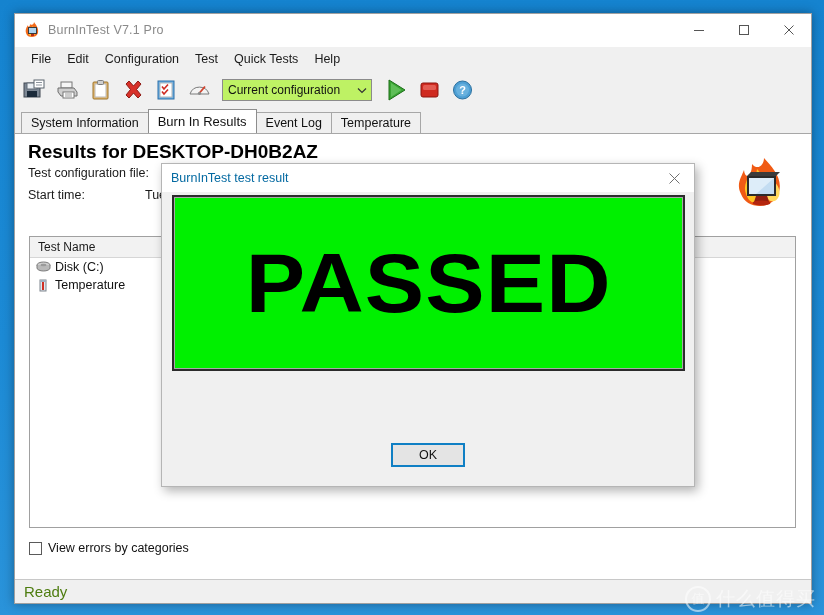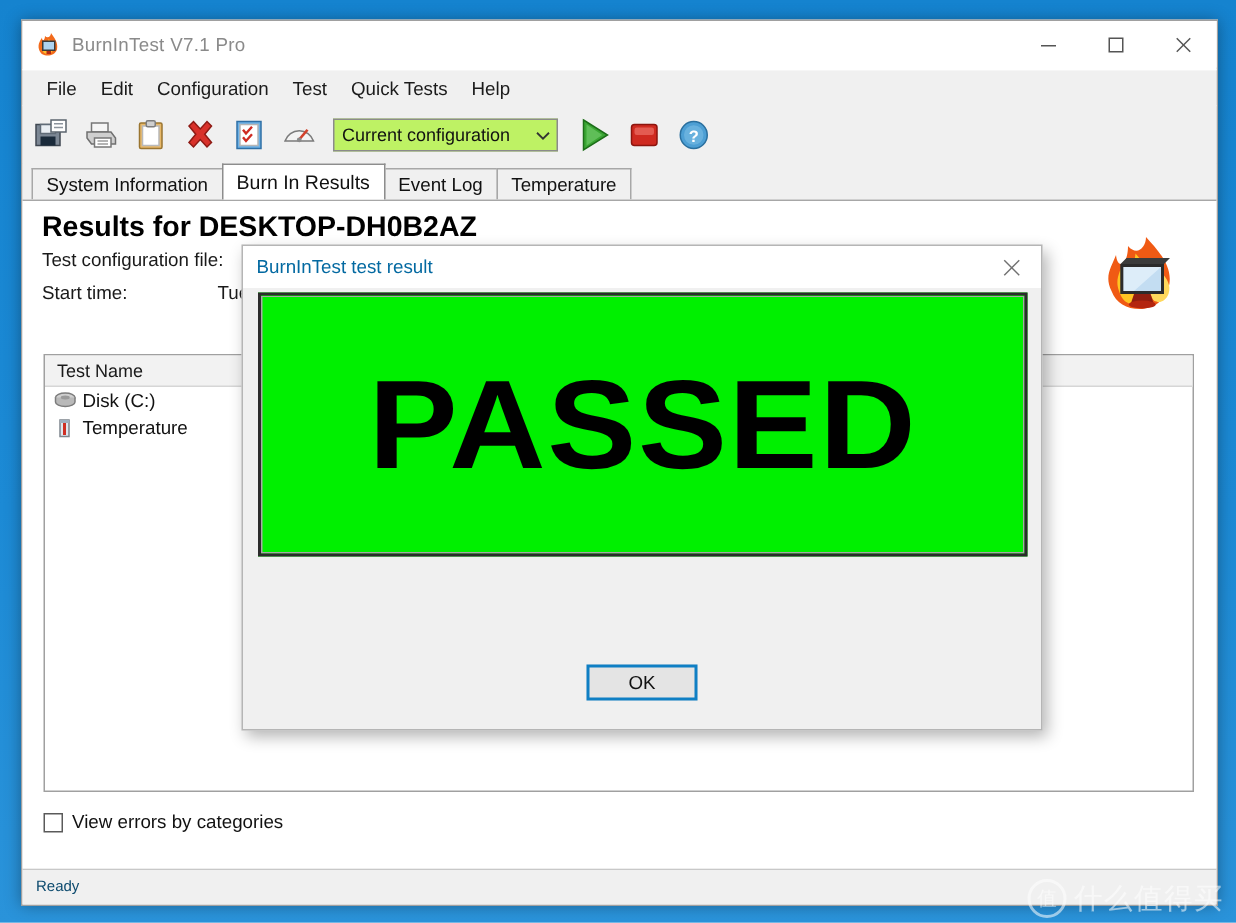--- a/index.html
+++ b/index.html
@@ -115,21 +115,21 @@
   }
   .chkbox{
     width:13px;height:13px;border:1px solid #5a5a5a;background:#fff;box-sizing:border-box;
   }
   .chk-label{font-size:12.5px;color:#111;}
   
   #status-bar{
     height:23px;background:#f0f0f0;border-top:1px solid #c8c8c8;
     display:flex;align-items:center;padding-left:9px;flex:0 0 auto;
   }
-  #status-text{font-size:10px;color:#0c4a6e;}
+  #status-text{font-size:15px;color:#4d7c0f;}
   
   #dialog{
     position:absolute;left:146px;top:149px;width:532px;height:322px;
     background:#f0f0f0;border:1px solid #b5b5b5;
     box-shadow:3px 4px 10px rgba(0,0,0,.30);
     display:flex;flex-direction:column;z-index:50;
   }
   #dlg-title-bar{
     height:28px;background:#ffffff;display:flex;align-items:center;flex:0 0 auto;
   }

